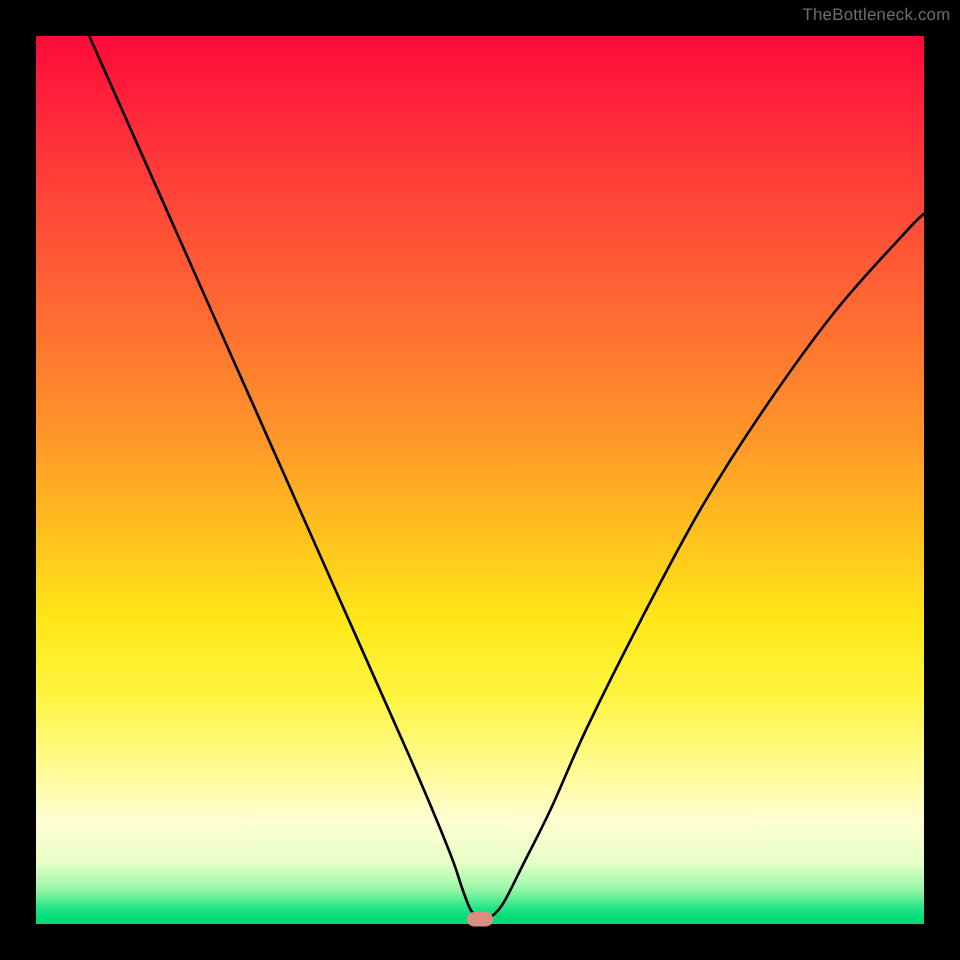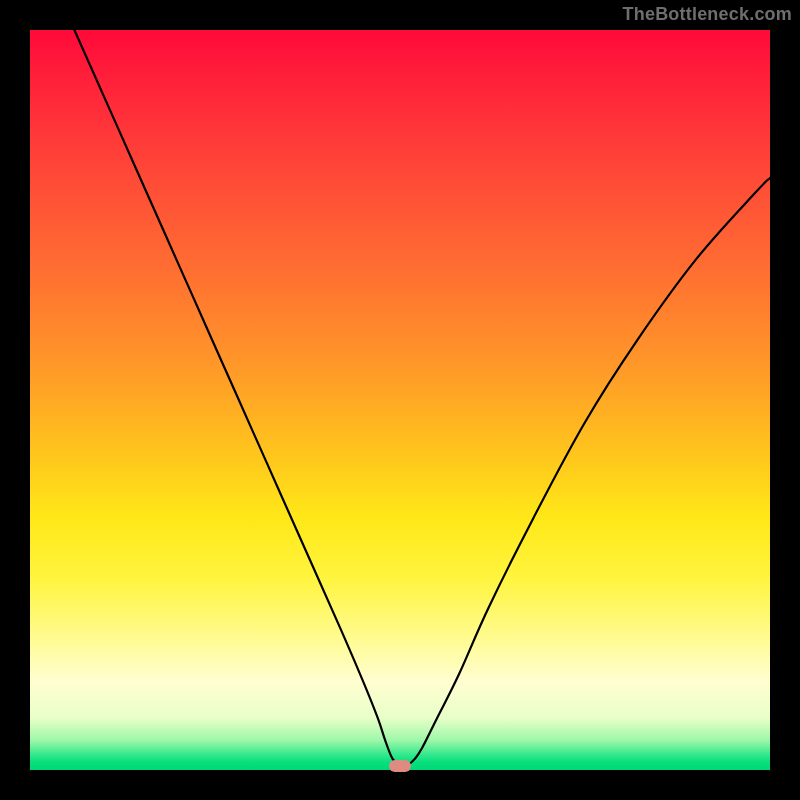--- a/index.html
+++ b/index.html
@@ -41,23 +41,23 @@
       #2fe78b 98%,
       #06df7c 99%,
       #01d877 100%
     );
   }
   .watermark {
     position: absolute;
     top: 4px;
     right: 8px;
     color: #6e6e6e;
-    font-size: 18px;
+    font-size: 14px;
     letter-spacing: 0.2px;
-    font-weight: 700;
+    font-weight: 400;
     user-select: none;
   }
   svg.curve {
     position: absolute;
     left: 0;
     top: 0;
     width: 740px;
     height: 740px;
   }
   .marker {

